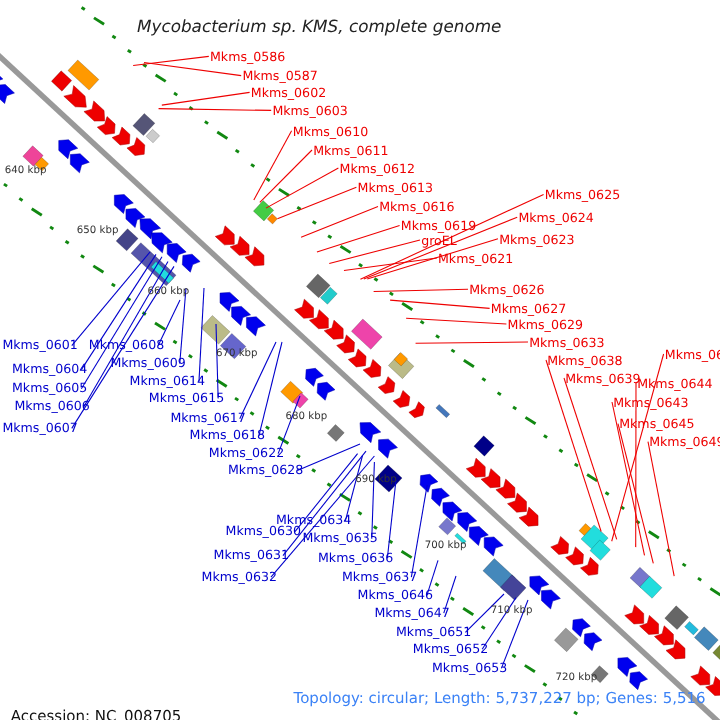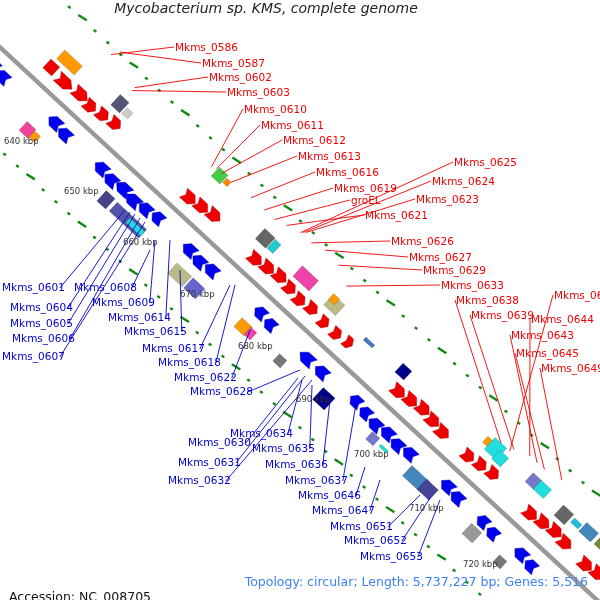--- a/index.html
+++ b/index.html
@@ -1,18 +1,18 @@
 <!DOCTYPE html>
 <html><head>
 <meta charset="utf-8">
 <style>
   html, body { margin: 0; padding: 0; background: #ffffff; }
   body { width: 600px; height: 600px; position: relative; overflow: hidden;
          font-family: "DejaVu Sans", sans-serif; }
-  #title { position: absolute; top: 0; left: 0; width: 532px; text-align: center;
+  #title { position: absolute; top: 15px; left: 0; width: 532px; text-align: center;
            font-size: 14px; font-style: italic; color: #222; }
   #footer-left { position: absolute; left: 9px; top: 574px; font-size: 12.5px; color: #111; margin-top: 15px; }
   #footer-right { position: absolute; right: 12px; top: 574px; font-size: 12.5px; color: #3b82f6; }
   svg#map { position: absolute; left: 0; top: 0; }
   .lbl { font-family: "DejaVu Sans", sans-serif; font-size: 10.5px; }
   .lbl-f { fill: #ee0000; }
   .lbl-r { fill: #0000cc; }
   .tick { font-family: "DejaVu Sans", sans-serif; font-size: 8.5px; fill: #333; }
 </style>
 </head>

